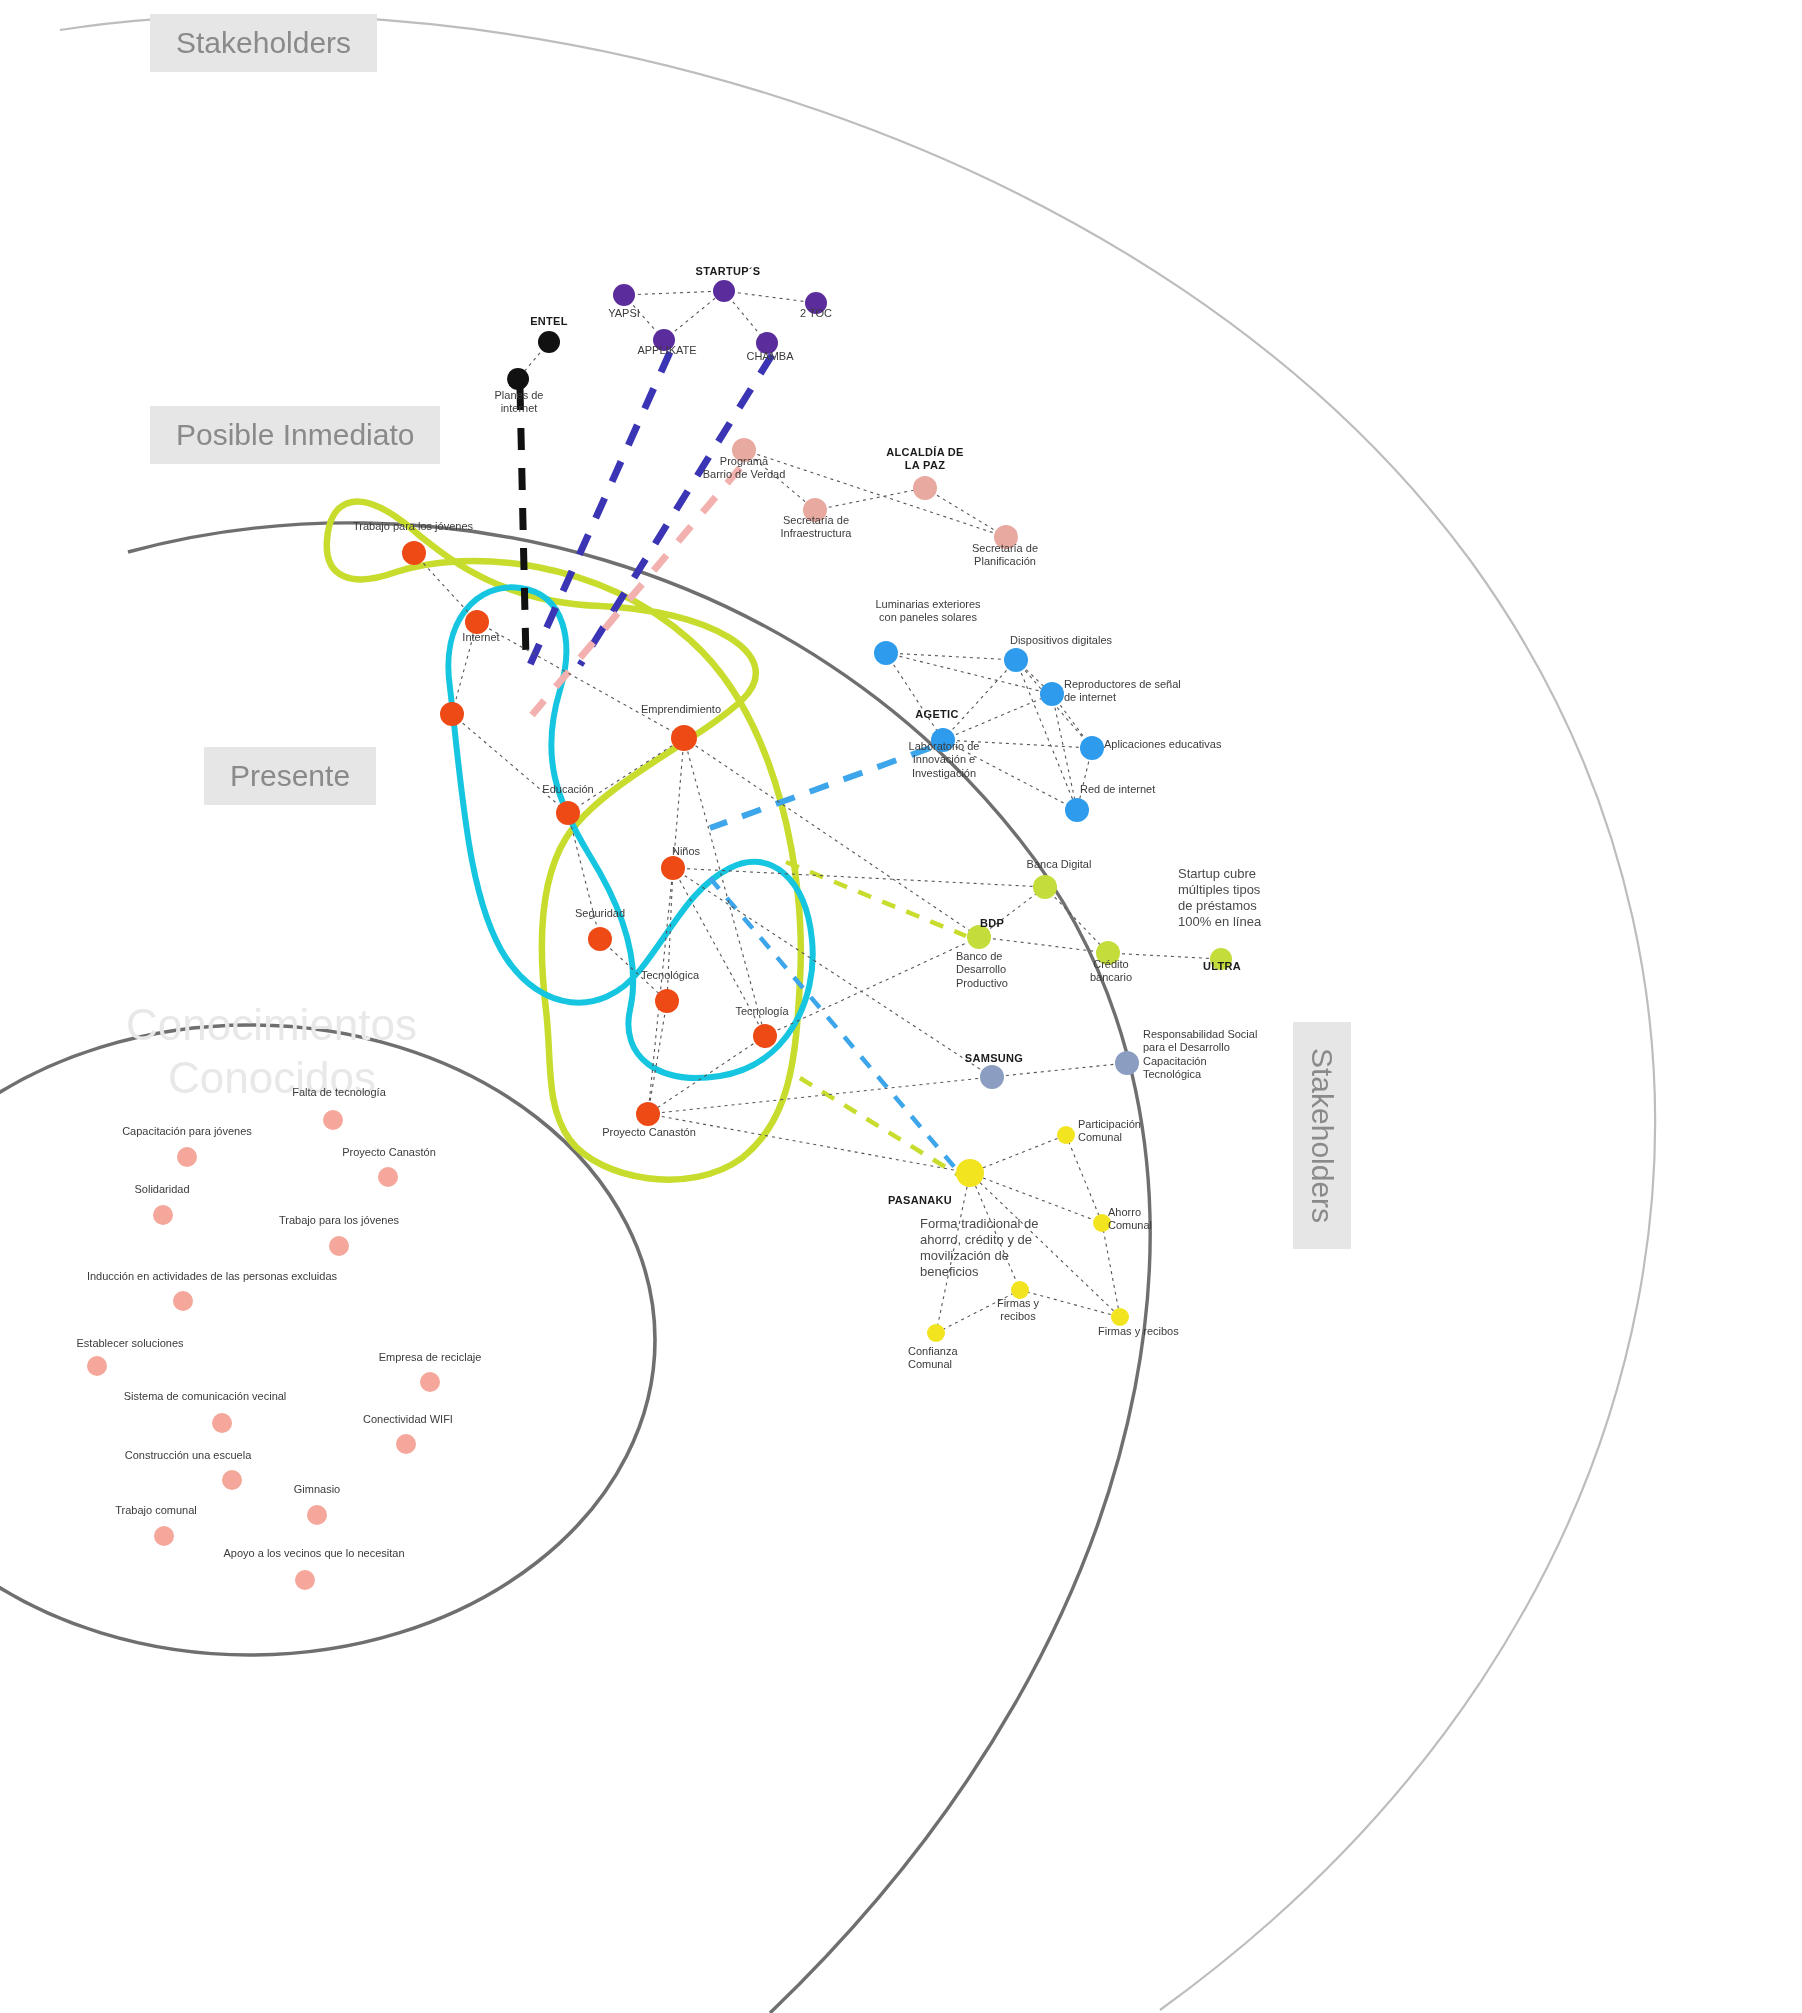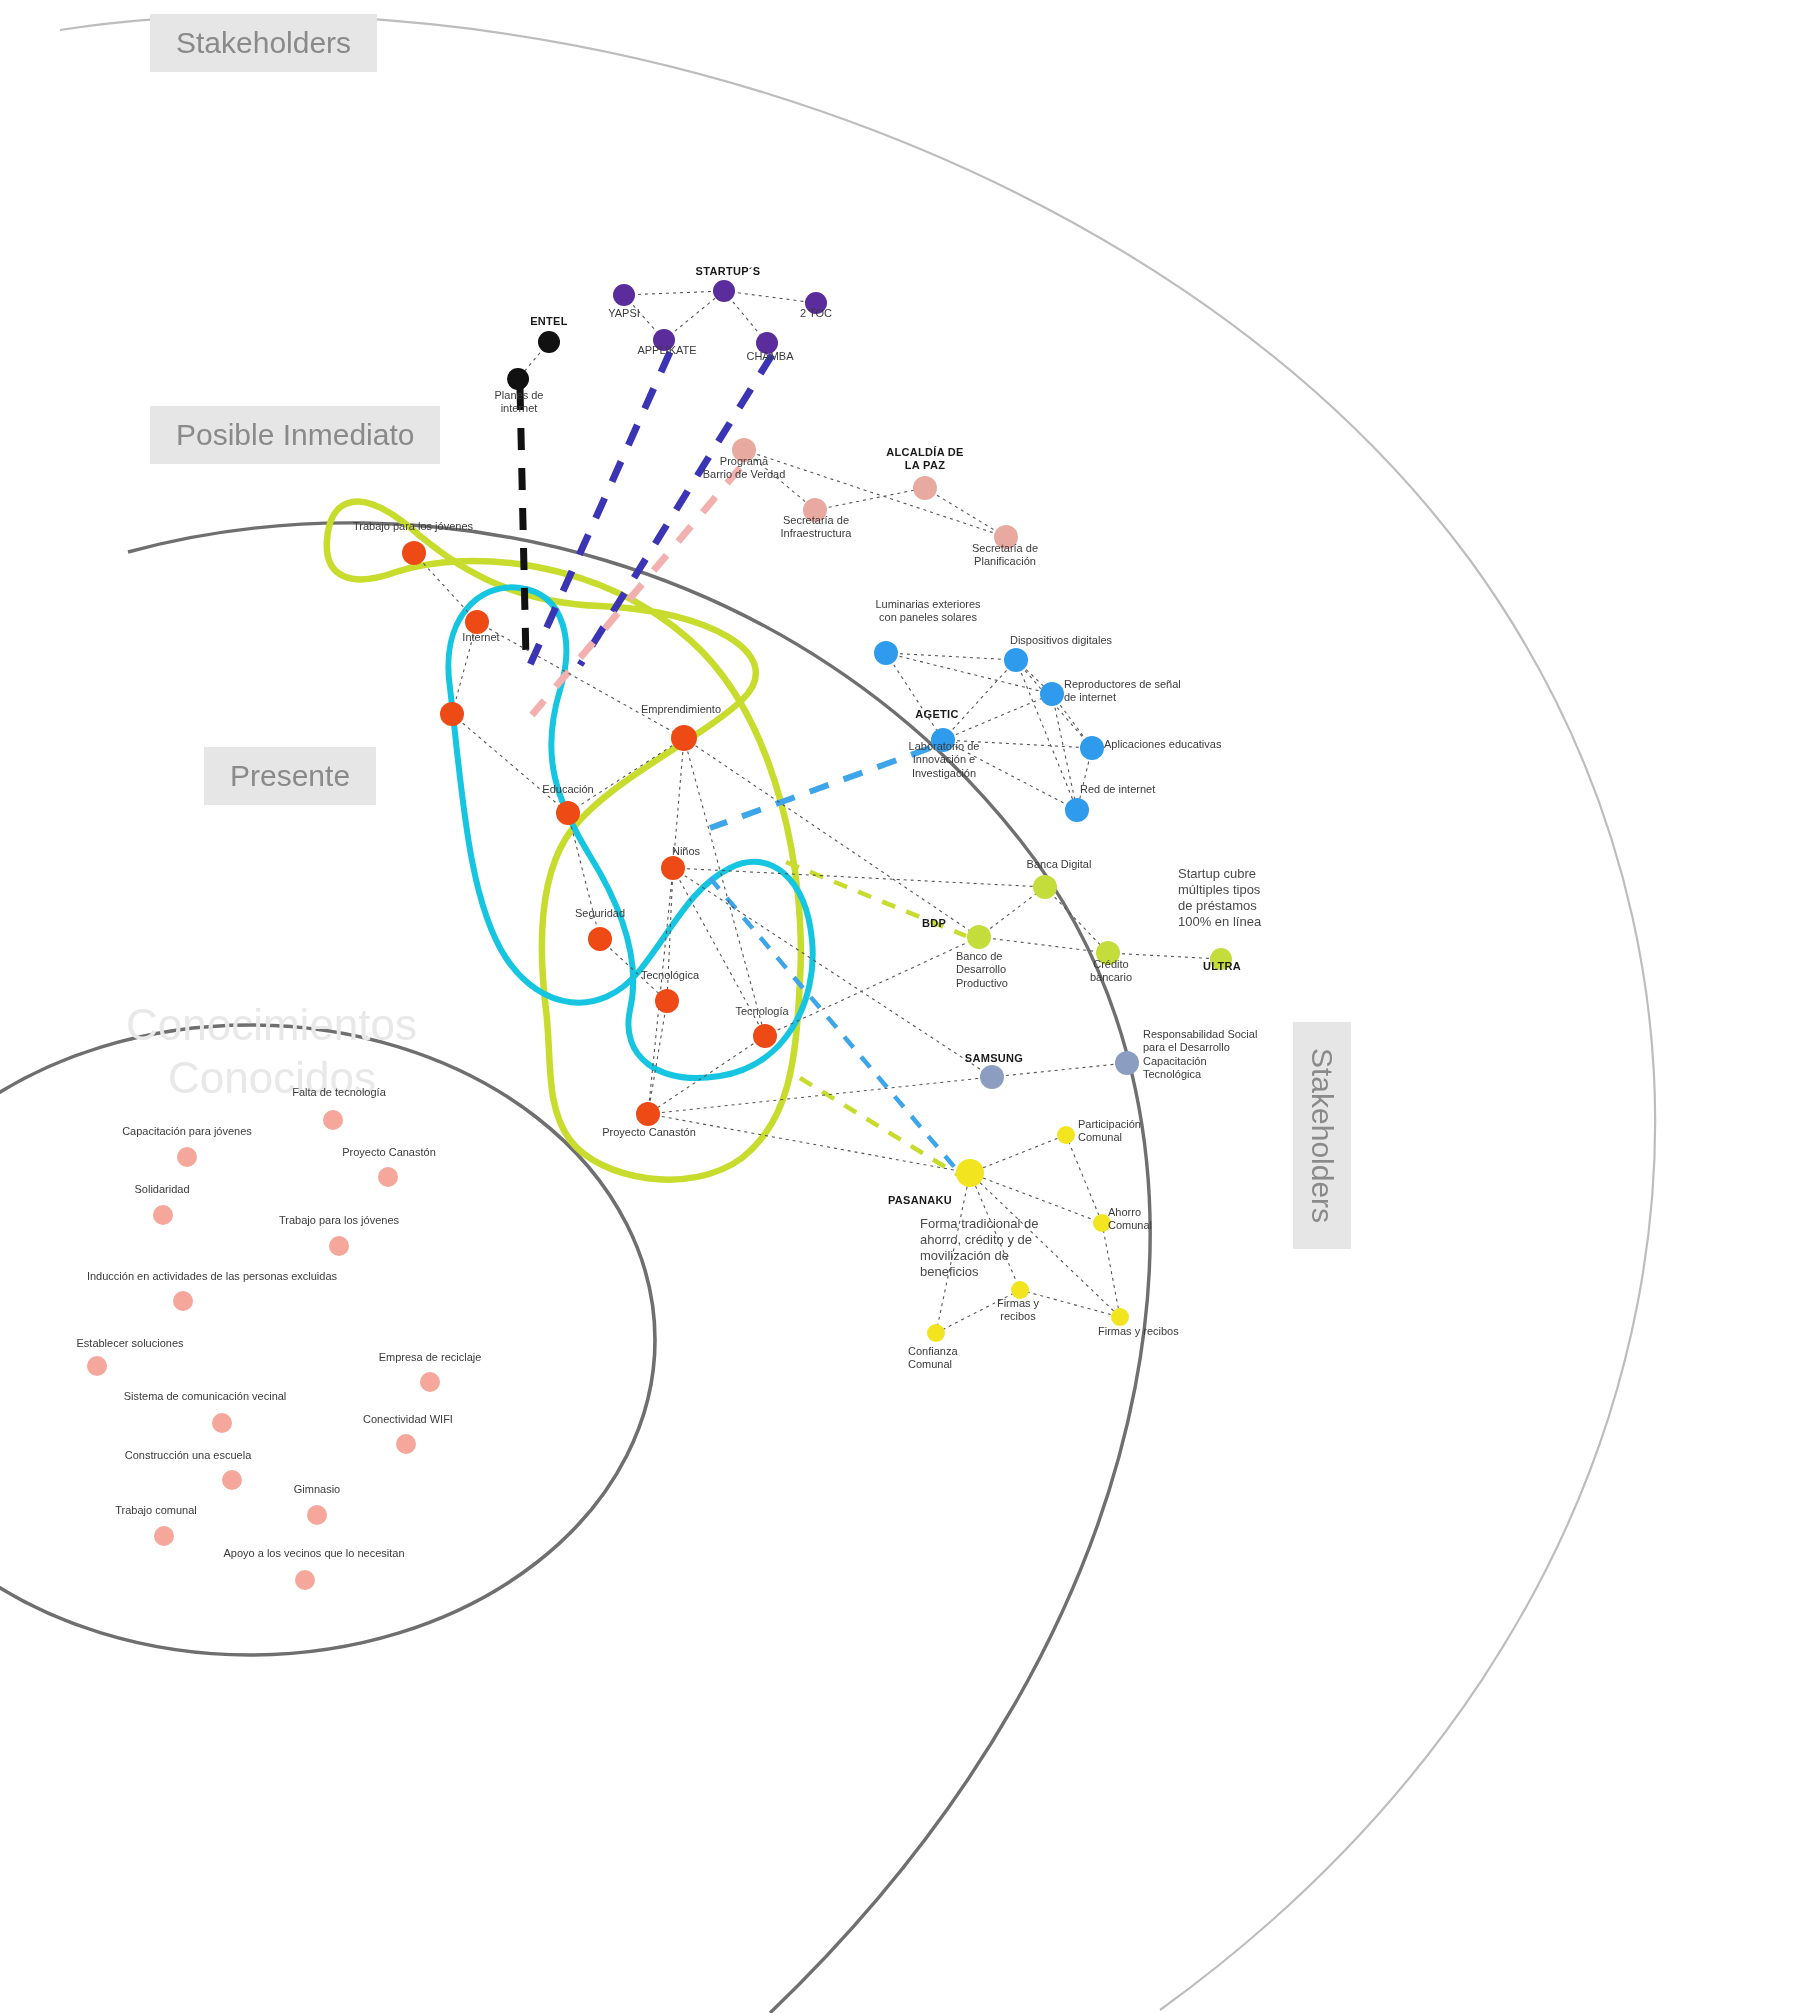--- a/index.html
+++ b/index.html
@@ -234,21 +234,21 @@
       <div class="nlabel l" style="left: 1080px; top: 783px;">Red de internet</div>
       <div class="nlabel c" style="left: 413px; top: 520px;">Trabajo para los jóvenes</div>
       <div class="nlabel c" style="left: 481px; top: 631px;">Internet</div>
       <div class="nlabel c" style="left: 681px; top: 703px;">Emprendimiento</div>
       <div class="nlabel c" style="left: 568px; top: 783px;">Educación</div>
       <div class="nlabel c" style="left: 686px; top: 845px;">Niños</div>
       <div class="nlabel c" style="left: 600px; top: 907px;">Seguridad</div>
       <div class="nlabel c" style="left: 670px; top: 969px;">Tecnológica</div>
       <div class="nlabel c" style="left: 762px; top: 1005px;">Tecnología</div>
       <div class="nlabel c" style="left: 649px; top: 1126px;">Proyecto Canastón</div>
-      <div class="nlabel bold c" style="left: 934px; top: 917px; ">BDP</div>
+      <div class="nlabel bold c" style="left: 992px; top: 917px; ">BDP</div>
       <div class="nlabel l" style="left: 956px; top: 950px;">Banco de
 Desarrollo
 Productivo</div>
       <div class="nlabel c" style="left: 1059px; top: 858px;">Banca Digital</div>
       <div class="nlabel c" style="left: 1111px; top: 958px;">Crédito
 bancario</div>
       <div class="nlabel c bold" style="left: 1222px; top: 960px;">ULTRA</div>
       <div class="nlabel small l" style="left: 1178px; top: 866px;">Startup cubre
 múltiples tipos
 de préstamos

